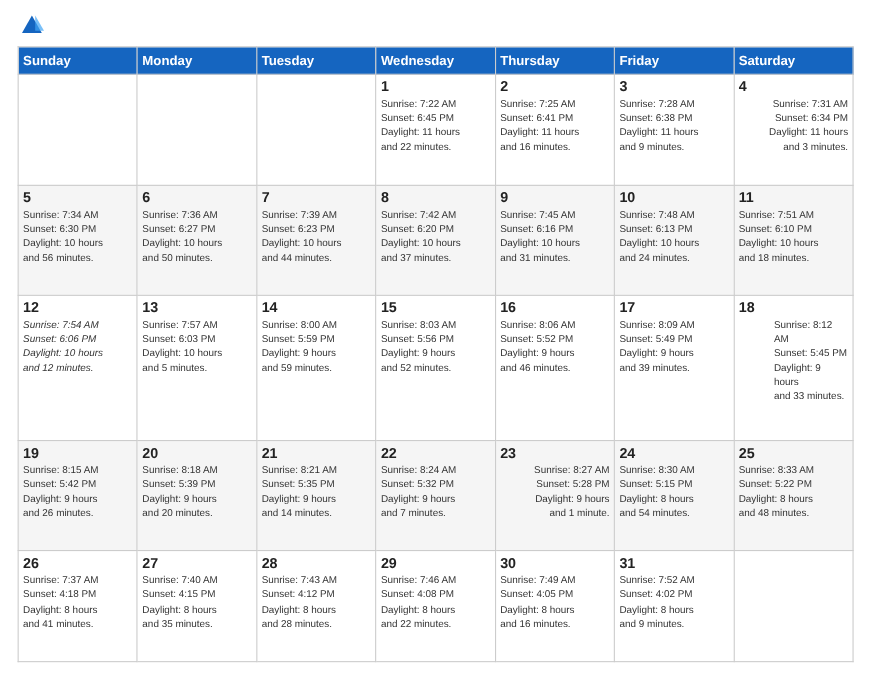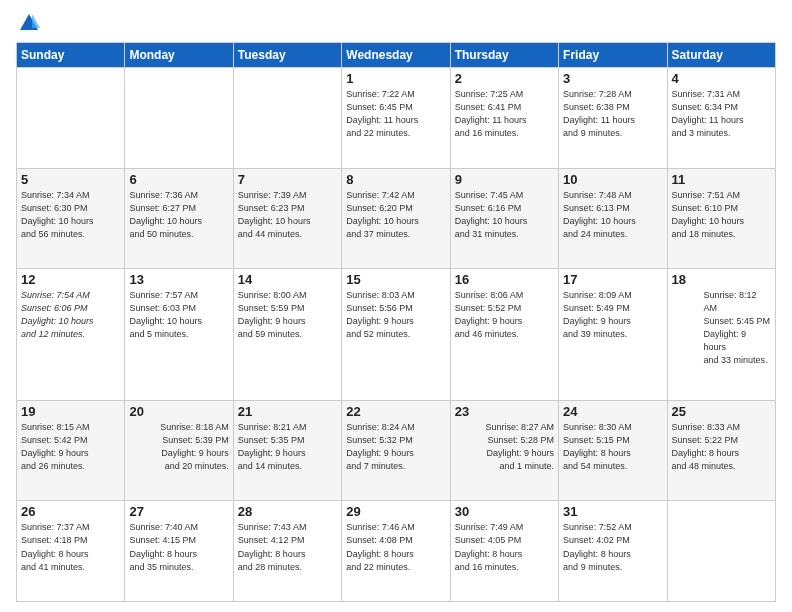--- a/index.html
+++ b/index.html
@@ -153,21 +153,21 @@
           </td>
           <td>
             <span class="day-num">3</span>
             <div class="day-info" style="white-space: pre-line;">Sunrise: 7:28 AM
 Sunset: 6:38 PM
 Daylight: 11 hours
 and 9 minutes.</div>
           </td>
           <td>
             <span class="day-num">4</span>
-            <div class="day-info" style="white-space: pre-line;">Sunrise: 7:31 AM
+            <div class="day-info" style="white-space: pre-line; text-align: right;">Sunrise: 7:31 AM
 Sunset: 6:34 PM
 Daylight: 11 hours
 and 3 minutes.</div>
           </td>
         </tr>
         <tr>
           <td>
             <span class="day-num">5</span>
             <div class="day-info" style="white-space: pre-line;">Sunrise: 7:34 AM
 Sunset: 6:30 PM
@@ -271,21 +271,21 @@
         <tr>
           <td>
             <span class="day-num">19</span>
             <div class="day-info" style="white-space: pre-line;">Sunrise: 8:15 AM
 Sunset: 5:42 PM
 Daylight: 9 hours
 and 26 minutes.</div>
           </td>
           <td>
             <span class="day-num">20</span>
-            <div class="day-info" style="white-space: pre-line; text-align: right;">Sunrise: 8:18 AM
+            <div class="day-info" style="white-space: pre-line;">Sunrise: 8:18 AM
 Sunset: 5:39 PM
 Daylight: 9 hours
 and 20 minutes.</div>
           </td>
           <td>
             <span class="day-num">21</span>
             <div class="day-info" style="white-space: pre-line;">Sunrise: 8:21 AM
 Sunset: 5:35 PM
 Daylight: 9 hours
 and 14 minutes.</div>

